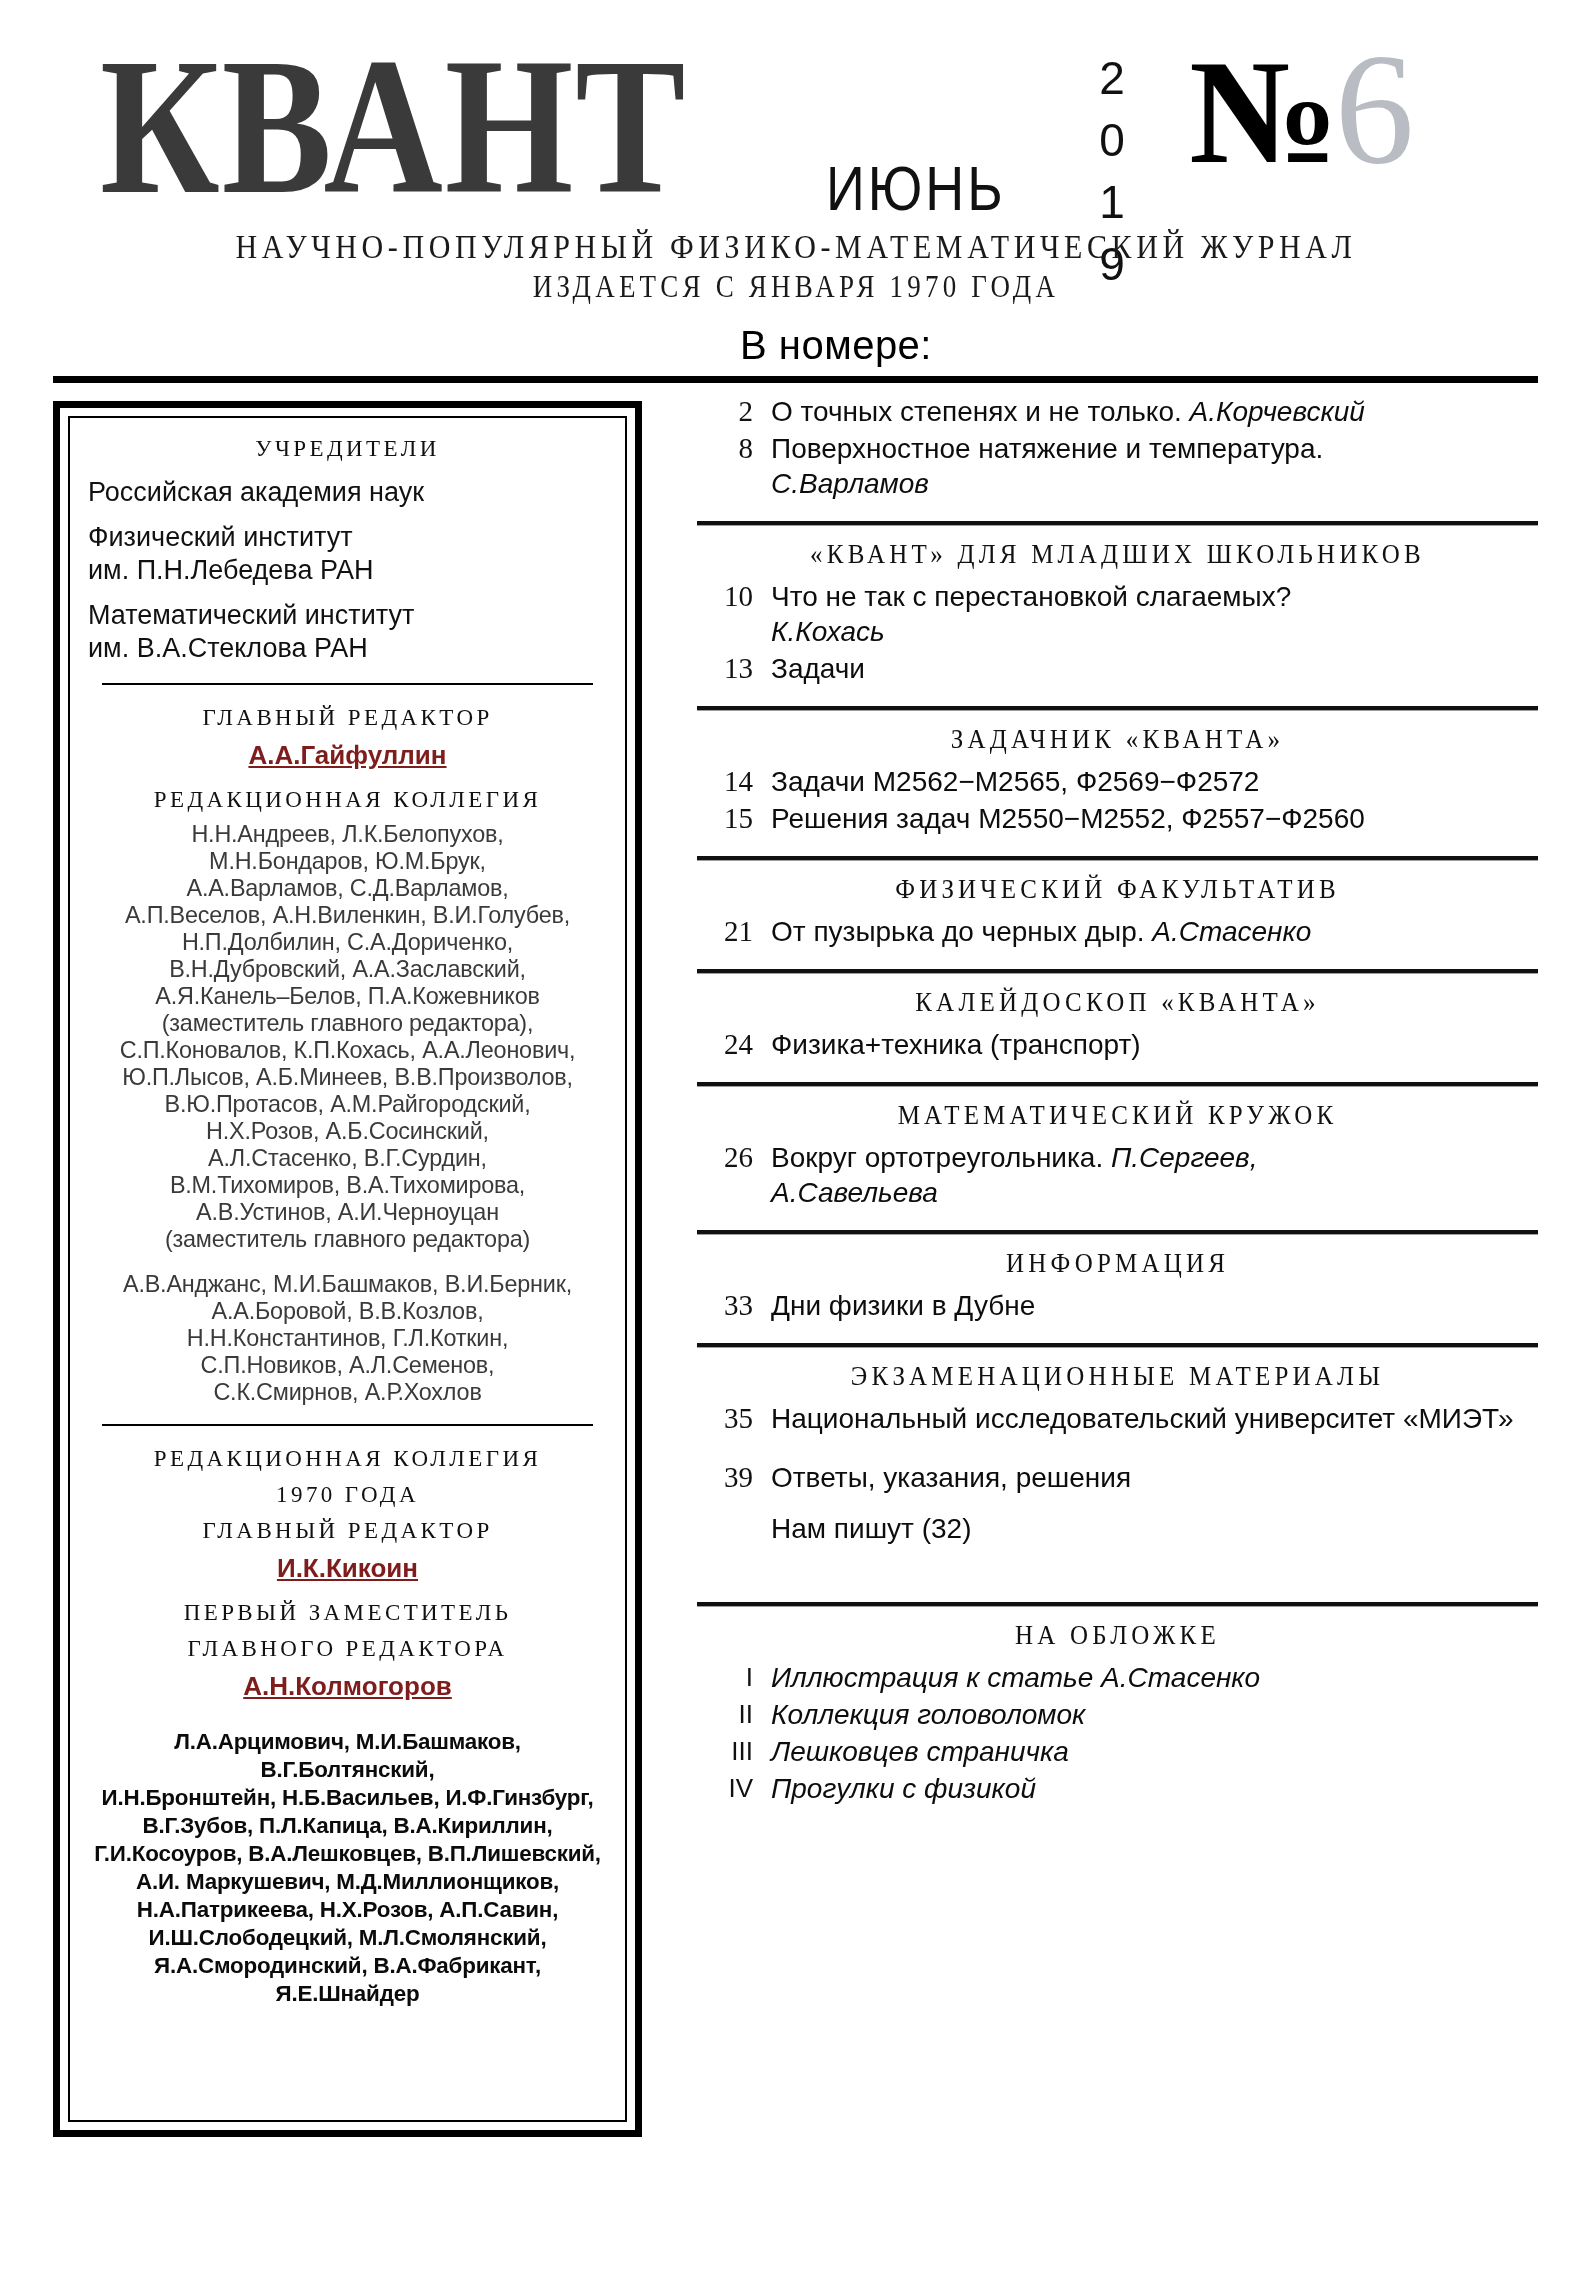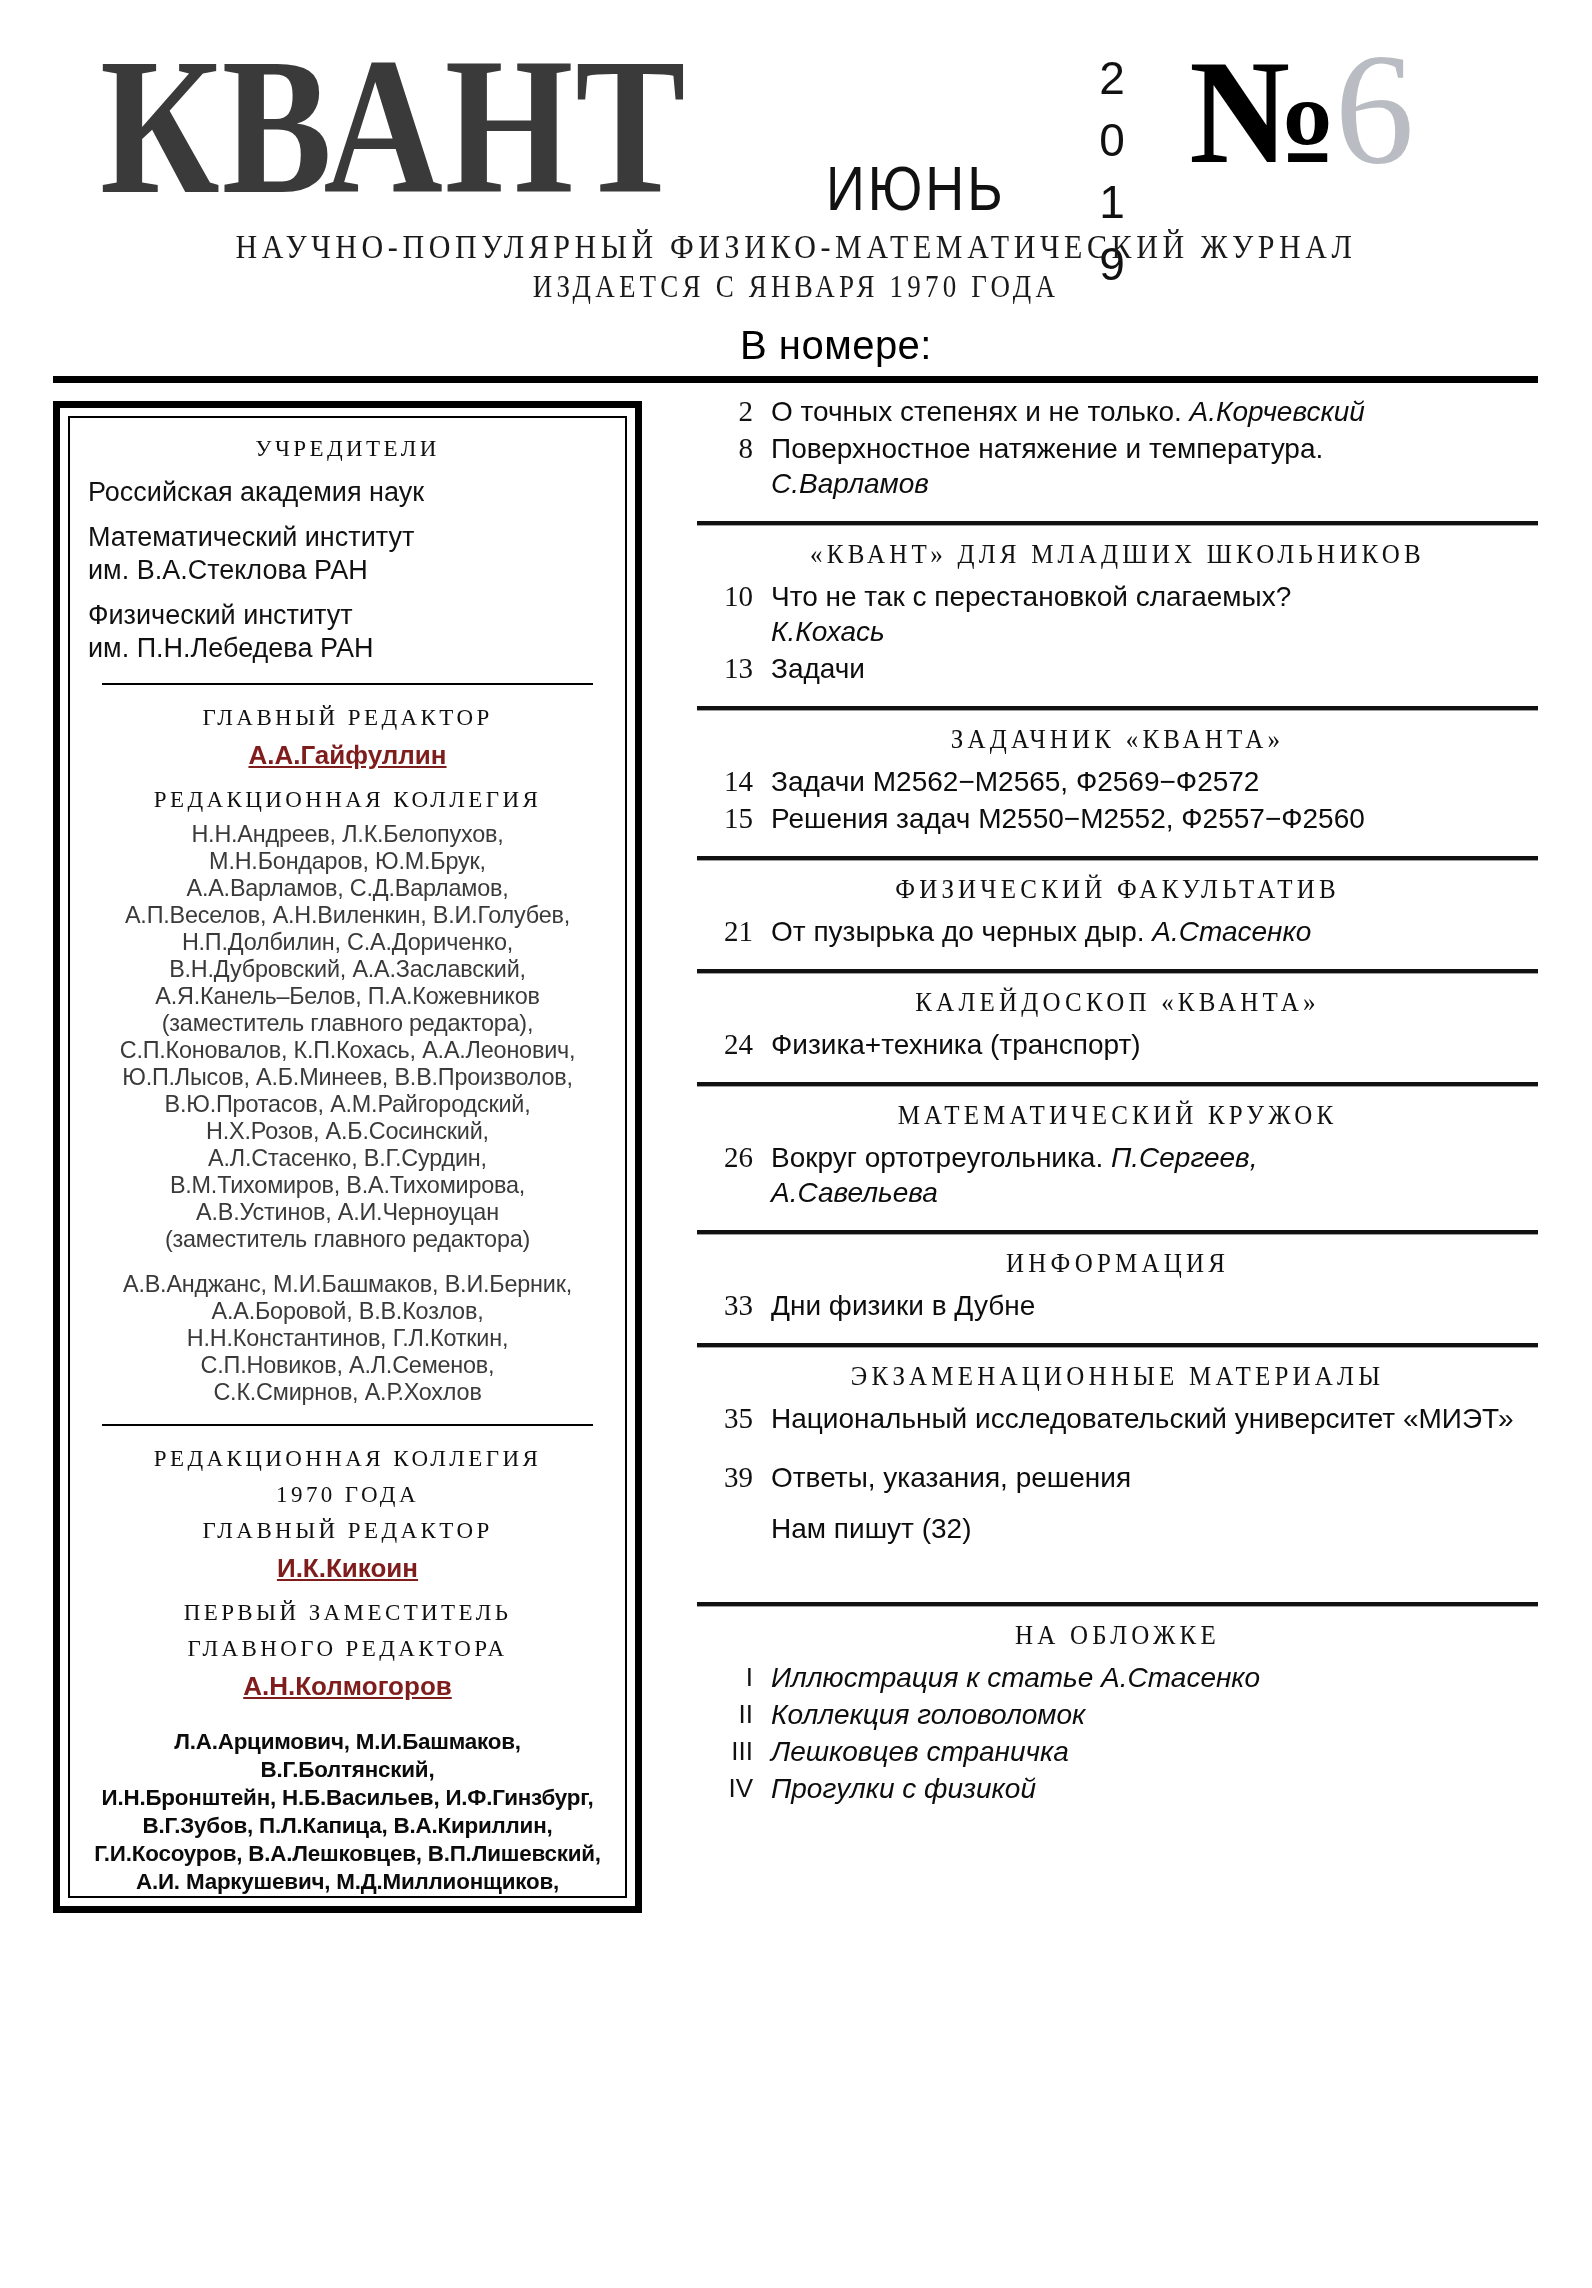--- a/index.html
+++ b/index.html
@@ -96,21 +96,21 @@
   .top-rule {
     position:absolute;
     left:53px; top:376px; width:1485px; height:7px;
     background:#000;
   }
 
   
   #left-box {
     position:absolute;
     left:53px; top:401px;
-    width:589px; height:1512px;
+    width:589px; height:1736px;
     border:7px solid #000;
     box-sizing:border-box;
     background:#fff;
   }
   #left-inner {
     position:absolute; left:8px; top:8px; right:8px; bottom:8px;
     border:2px solid #000;
     box-sizing:border-box;
     padding:16px 18px 10px 18px;
     overflow:hidden;
@@ -235,24 +235,24 @@
 
 <div id="in-issue">В номере:</div>
 <div class="top-rule"></div>
 
 <div id="left-box">
   <div id="left-inner">
 
     <div class="sec-head">УЧРЕДИТЕЛИ</div>
 
     <div class="founder">Российская академия наук</div>
+    <div class="founder" style="white-space:pre-line;">Физический институт
+им. П.Н.Лебедева РАН</div>
     <div class="founder" style="white-space:pre-line;">Математический институт
 им. В.А.Стеклова РАН</div>
-    <div class="founder" style="white-space:pre-line;">Физический институт
-им. П.Н.Лебедева РАН</div>
 
     <hr class="hr-thin">
 
     <div class="sec-head">ГЛАВНЫЙ РЕДАКТОР</div>
     <div class="person-bold">А.А.Гайфуллин</div>
 
     <div class="gap-s"></div>
     <div class="sec-head">РЕДАКЦИОННАЯ КОЛЛЕГИЯ</div>
     <div class="names" style="white-space:pre-line;">Н.Н.Андреев,  Л.К.Белопухов,
 М.Н.Бондаров,  Ю.М.Брук,

